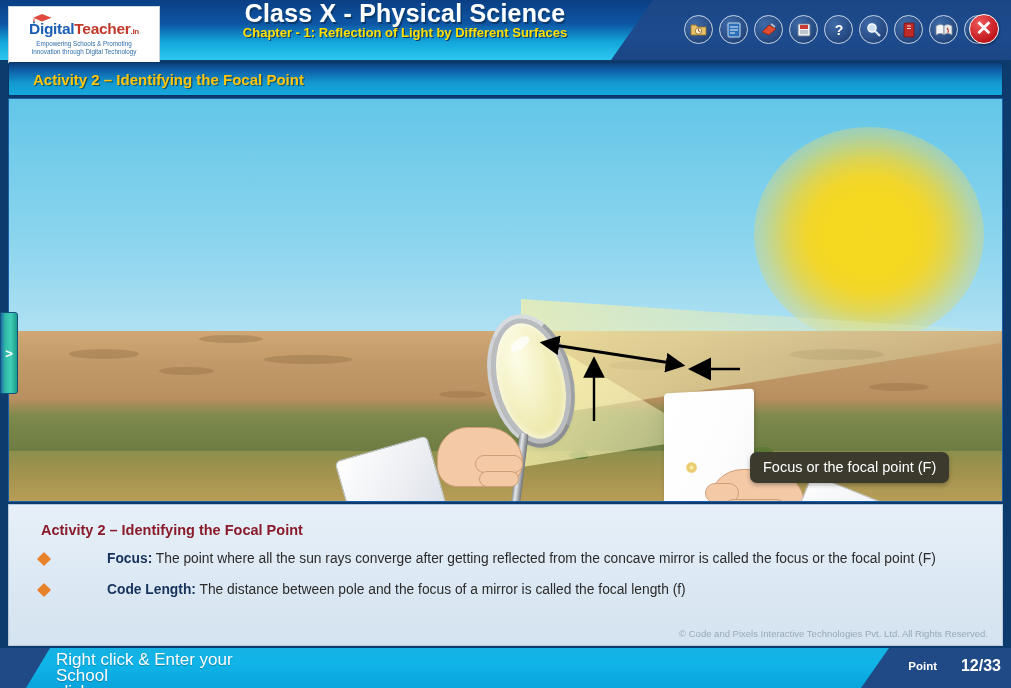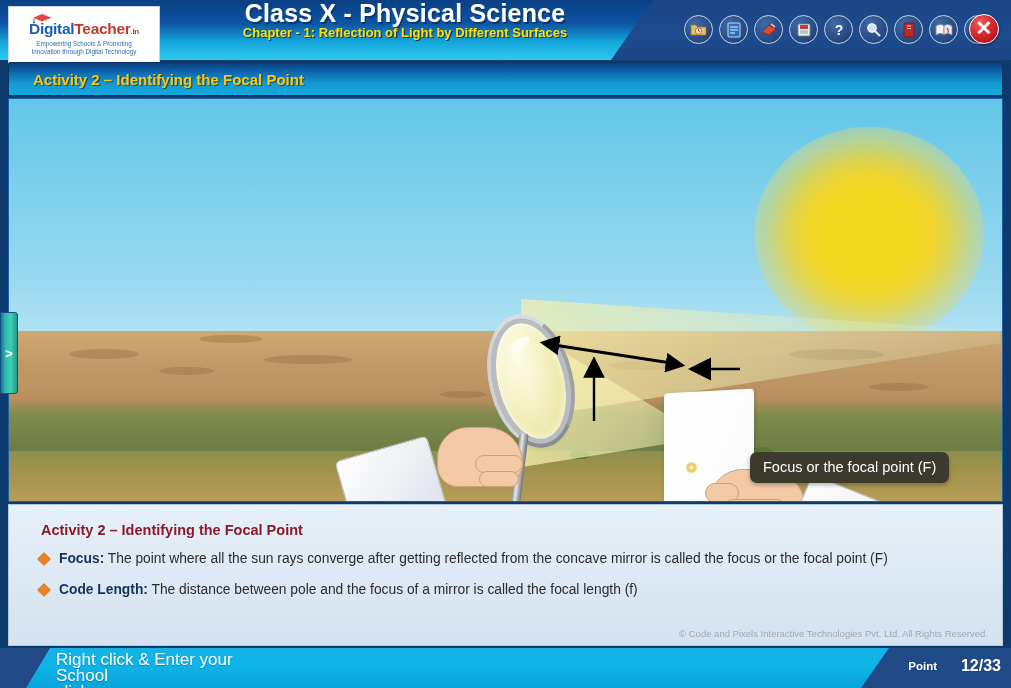--- a/index.html
+++ b/index.html
@@ -202,21 +202,21 @@
   }
   .content-title {
     color: #8a1b2a; font-size: 14.5px; font-weight: bold;
     margin: 17px 0 0 32px;
   }
   .bullet-row { display: flex; margin: 11px 26px 0 30px; }
   .diamond {
     width: 10px; height: 10px; background: #e8822a; transform: rotate(45deg);
     margin: 5px 10px 0 0; flex: 0 0 auto; border-radius: 1px;
   }
-  .bullet-text { font-size: 13.8px; color: #2b2b2b; line-height: 20px; }
+  .bullet-text { font-size: 13.8px; color: #2b2b2b; line-height: 20px; margin-left: 48px; }
   .bullet-text b { color: #16325c; }
   .copyright {
     position: absolute; right: 14px; bottom: 6px; font-size: 9.5px; color: #9aa9b8;
   }
 
   
   .bottom {
     position: absolute; left: 0; bottom: 0; width: 1011px; height: 40px;
     background: linear-gradient(180deg,#17b2e4 0%, #0fb4e8 40%, #09a4dd 100%);
   }

